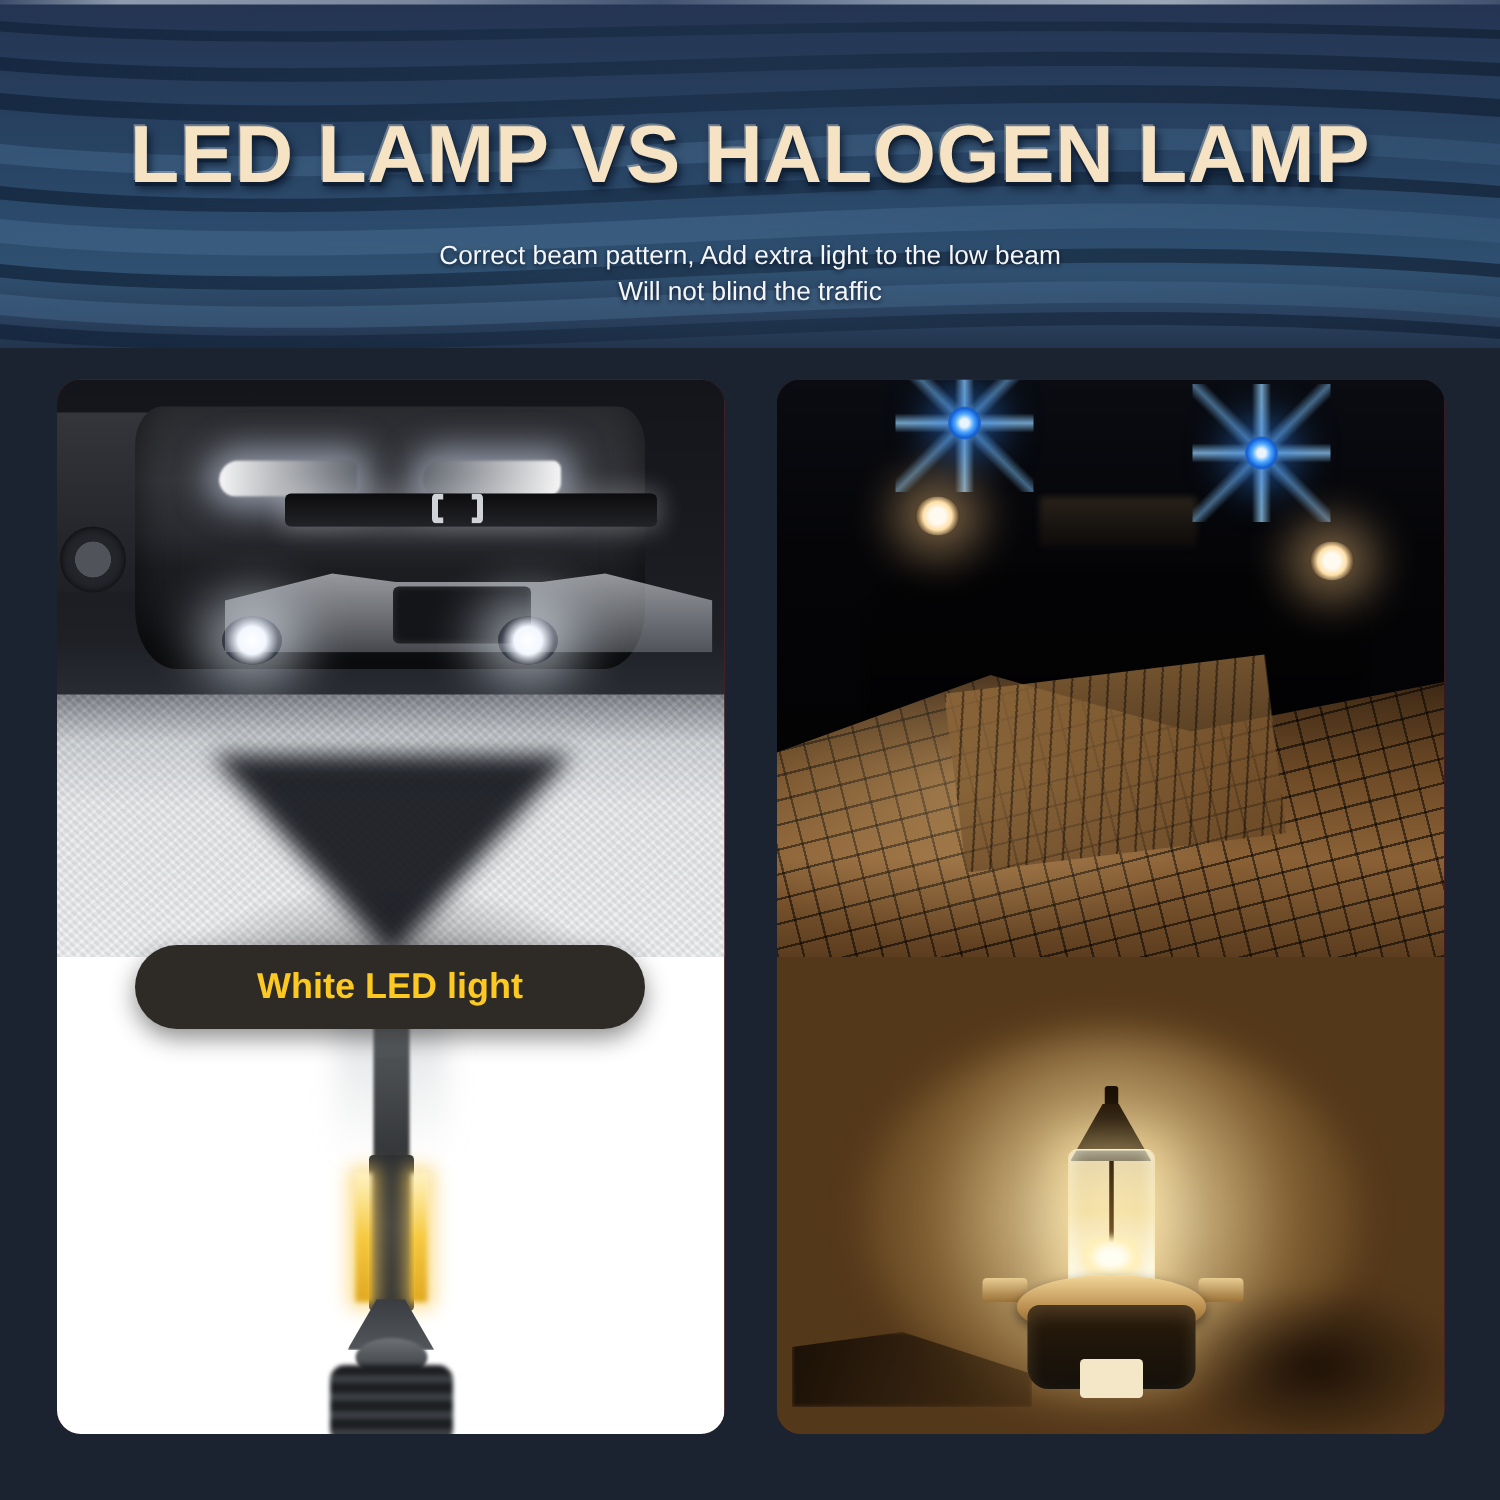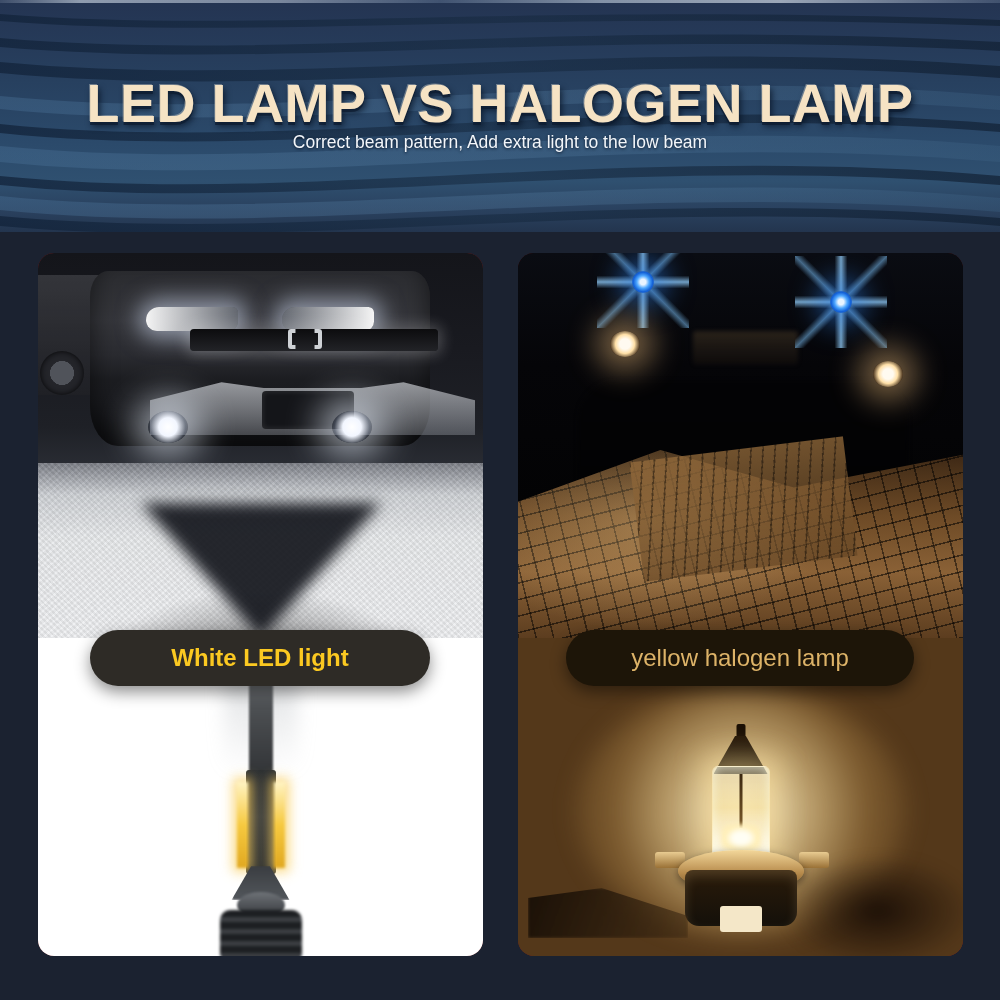--- a/index.html
+++ b/index.html
@@ -47,20 +47,21 @@
     letter-spacing:.5px;
     color:#f6e3c4;
     text-shadow:
        0 3px 0 rgba(14,28,48,.75),
        2px 4px 6px rgba(6,16,32,.75),
       -1px -1px 0 rgba(255,248,235,.35);
     white-space:nowrap;
     line-height:1;
   }
   .subtitle {
+    margin-top:28px;
     text-align:center;
     color:#f3f6fa;
     font-size:17.5px;
     line-height:1.38;
     text-shadow:0 1px 3px rgba(8,18,35,.85);
   }
   .subtitle .l2 { display:block; }
 
   
   .panels {
@@ -405,20 +406,21 @@
         <path d="M0,176 C300,206 620,142 1000,176 L1000,185 C620,152 300,215 0,185 Z" fill="url(#wl)"></path>
         <path d="M0,196 C300,226 620,164 1000,198 L1000,212 C620,179 300,240 0,210 Z" fill="url(#wh)"></path>
         <path d="M0,216 C300,244 620,186 1000,218 L1000,226 C620,195 300,253 0,226 Z" fill="url(#wl)"></path>
       </svg>
     </div>
 
     <div class="header-inner">
       <div class="main-title">LED LAMP VS HALOGEN LAMP</div>
       <div class="subtitle">
         <span>Correct beam pattern, Add extra light to the low beam</span>
+        <span class="l2">Will not blind the traffic</span>
       </div>
     </div>
   </div>
 
   <div class="panels">
 
     <div class="panel left">
 
       <div class="photo-top">
         <div class="scene-led">
@@ -485,17 +487,16 @@
           <div class="h4-filament"></div>
           <div class="h4-tab l"></div>
           <div class="h4-tab r"></div>
           <div class="h4-ring"></div>
           <div class="h4-base"></div>
           <div class="h4-conn"></div>
           <div class="h4-wires"></div>
         </div>
       </div>
 
-      <div class="badge halogen">yellow halogen lamp</div>
     </div>
 
   </div>
 </div>
 
 </body></html>

